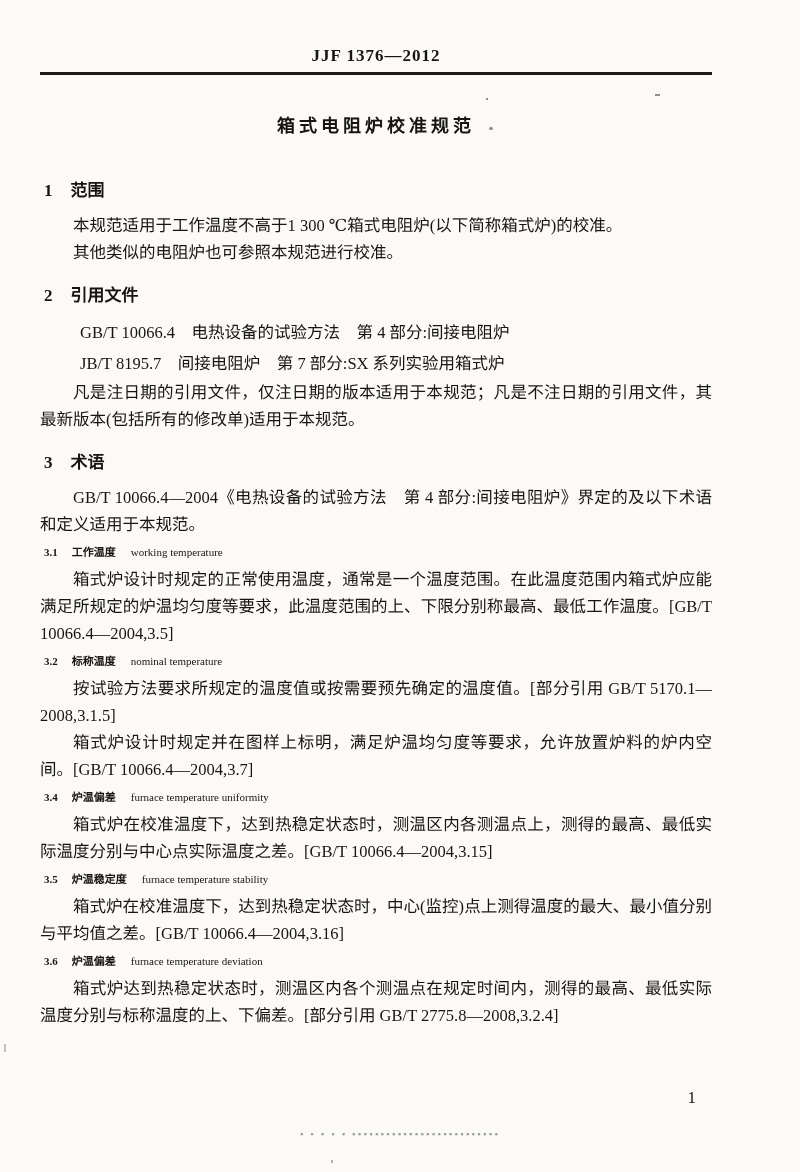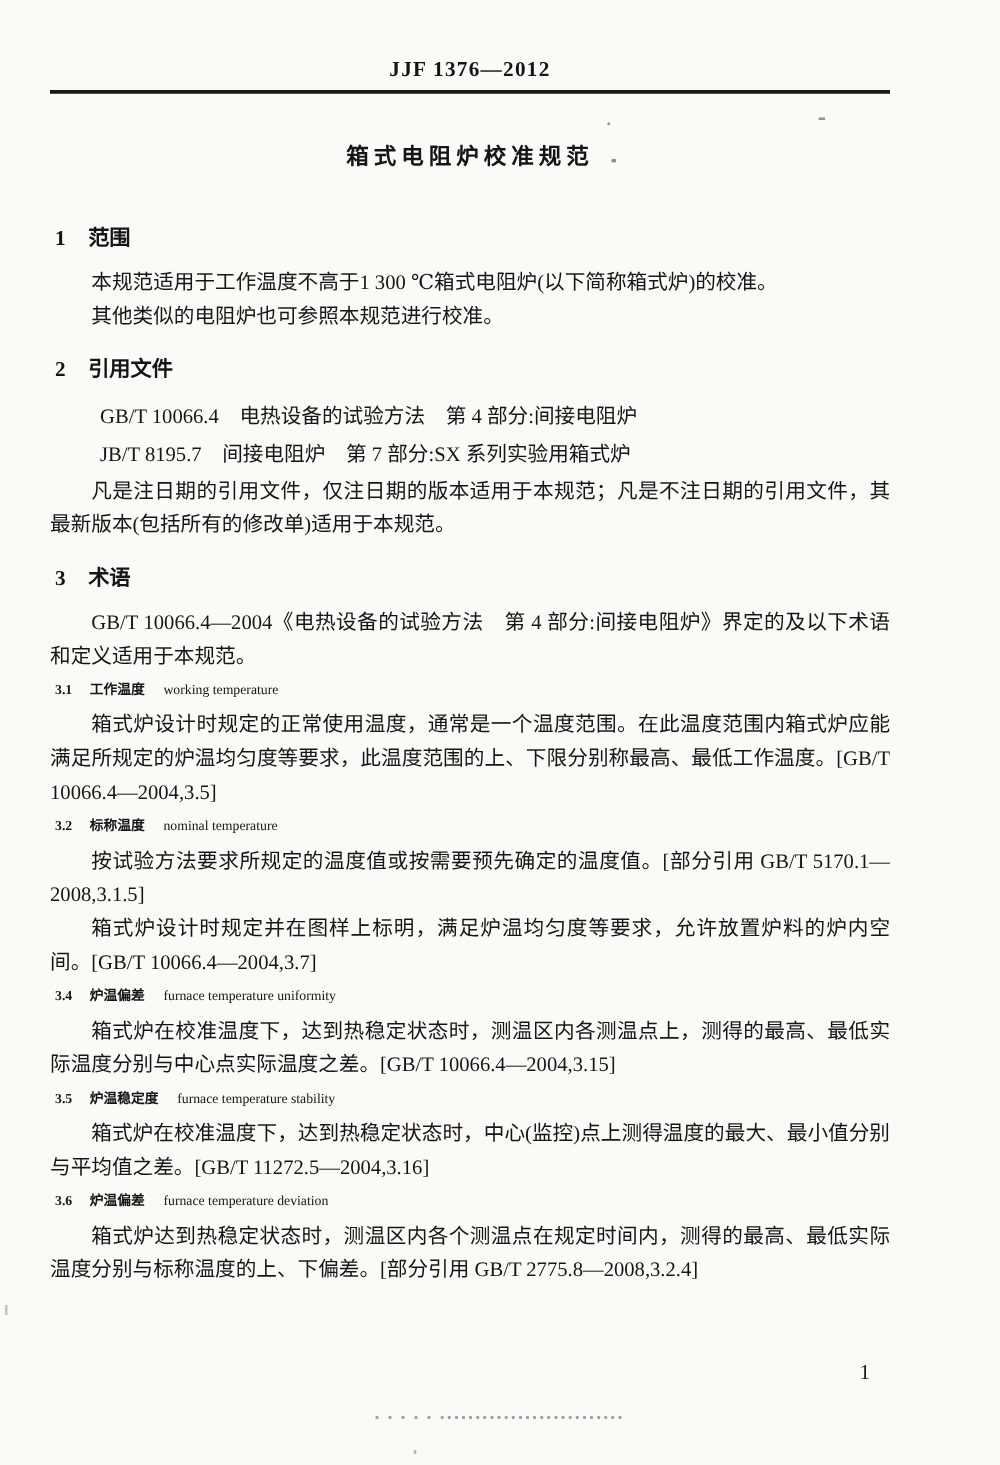--- a/index.html
+++ b/index.html
@@ -110,21 +110,21 @@
     <p class="para term-def">箱式炉设计时规定并在图样上标明，满足炉温均匀度等要求，允许放置炉料的炉内空间。[GB/T 10066.4—2004,3.7]</p>
 
     <div class="term-head">
       <span class="term-num">3.4</span><span class="term-zh">炉温偏差</span><span class="term-en">furnace temperature uniformity</span>
     </div>
     <p class="para term-def">箱式炉在校准温度下，达到热稳定状态时，测温区内各测温点上，测得的最高、最低实际温度分别与中心点实际温度之差。[GB/T 10066.4—2004,3.15]</p>
 
     <div class="term-head">
       <span class="term-num">3.5</span><span class="term-zh">炉温稳定度</span><span class="term-en">furnace temperature stability</span>
     </div>
-    <p class="para term-def">箱式炉在校准温度下，达到热稳定状态时，中心(监控)点上测得温度的最大、最小值分别与平均值之差。[GB/T 11272.5—2004,3.16]</p>
+    <p class="para term-def">箱式炉在校准温度下，达到热稳定状态时，中心(监控)点上测得温度的最大、最小值分别与平均值之差。[GB/T 10066.4—2004,3.16]</p>
 
     <div class="term-head">
       <span class="term-num">3.6</span><span class="term-zh">炉温偏差</span><span class="term-en">furnace temperature deviation</span>
     </div>
     <p class="para term-def">箱式炉达到热稳定状态时，测温区内各个测温点在规定时间内，测得的最高、最低实际温度分别与标称温度的上、下偏差。[部分引用 GB/T 2775.8—2008,3.2.4]</p>
 
   </div>
 
   <div class="page-number">1</div>
   <div class="footer-dots">▪ ▪ ▪ ▪ ▪ ▪▪▪▪▪▪▪▪▪▪▪▪▪▪▪▪▪▪▪▪▪▪▪▪▪▪</div>

